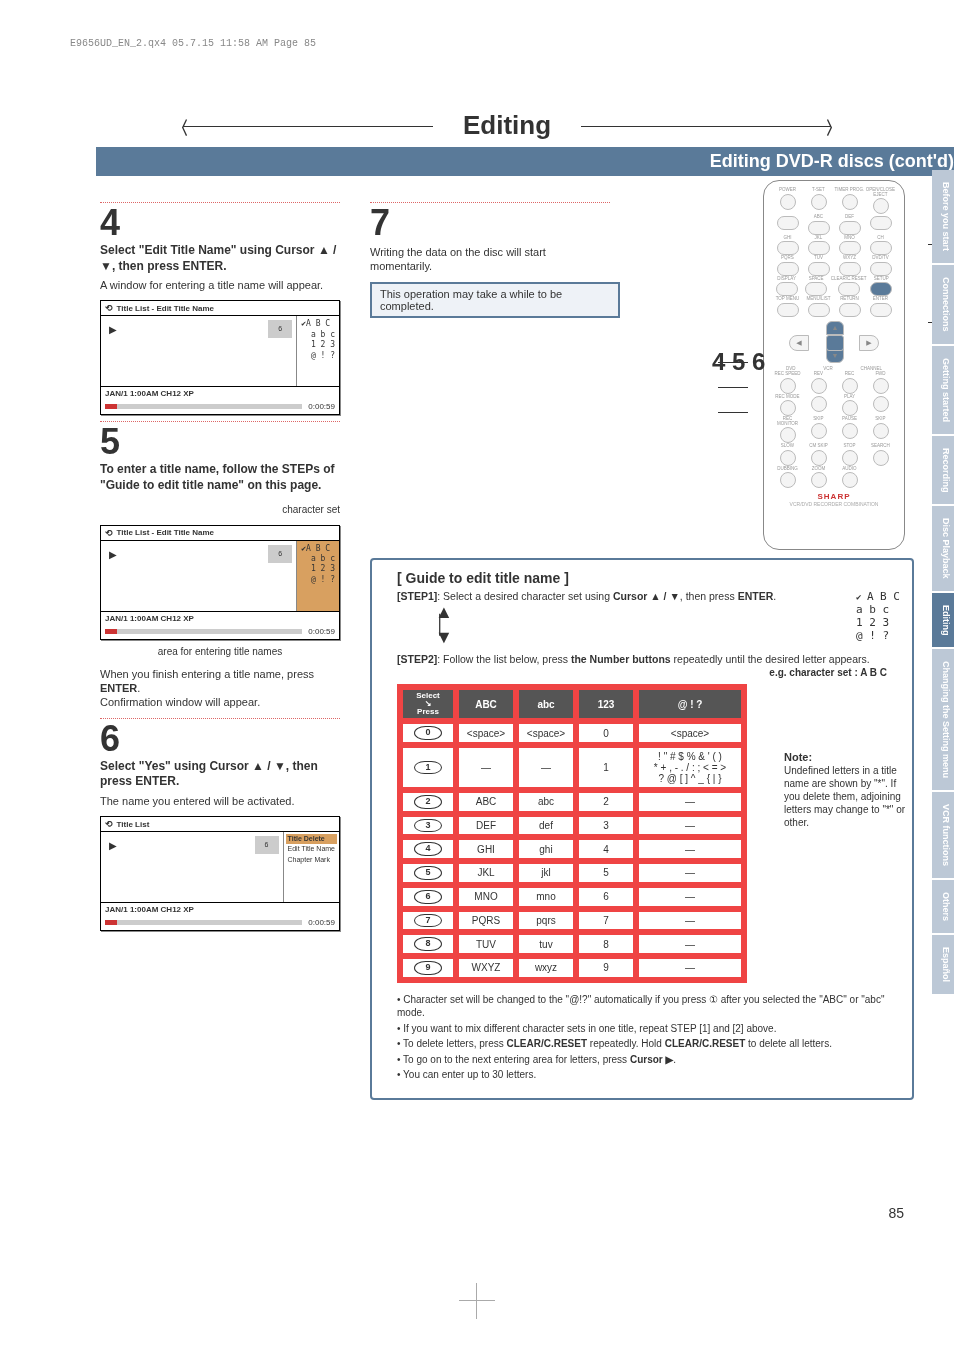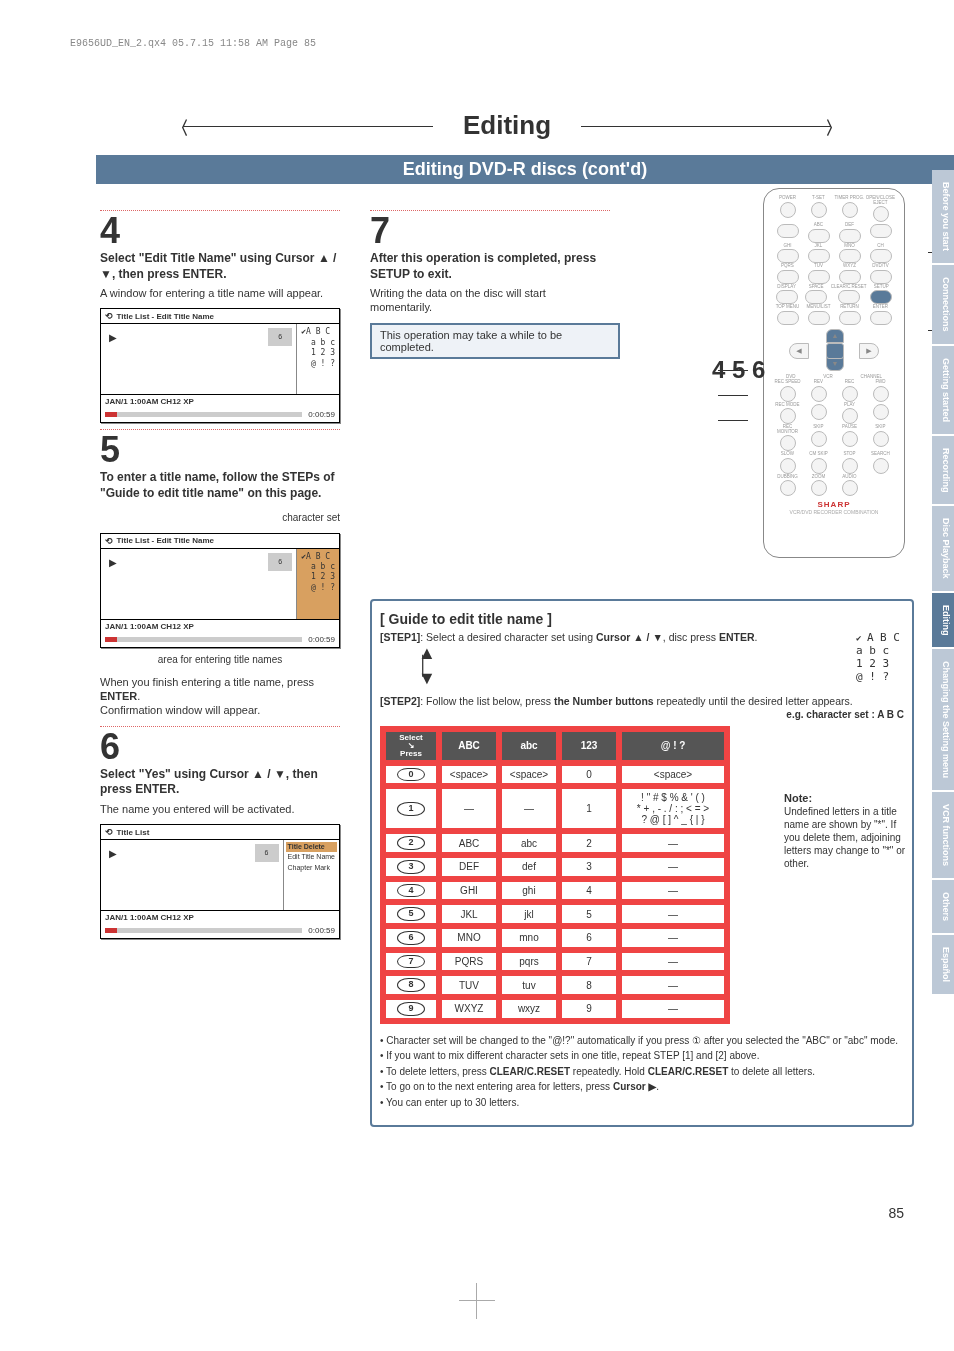--- a/index.html
+++ b/index.html
@@ -52,23 +52,23 @@
   .title-main .chev-l, .title-main .chev-r {
     position:absolute; top:6px; font-size:18px;
   }
   .title-main .chev-l { left:8px; }
   .title-main .chev-r { right:8px; }
   .subtitle-bar {
     background: #5a7a99;
     color: #fff;
     font-size: 18px;
     font-weight: bold;
-    text-align: center;
+    text-align: right;
     padding: 4px 0;
-    margin: 14px -40px 20px -4px;
+    margin: 6px -40px 20px -4px;
   }
   .content {
     display: flex;
     gap: 30px;
   }
   .col-left { width: 240px; flex:0 0 240px; }
   .col-right { flex: 1; position:relative; }
   .dotted-sep {
     border-top: 1.5px dotted #d66;
     margin: 6px 0 2px;
@@ -207,21 +207,21 @@
     color:#333;
   }
   .callout.c5 { top:50px; right:-36px; }
   .callout.c7 { top:128px; right:-36px; }
   .callout-line { position:absolute; height:1px; background:#333; }
   .callout.left { left:-32px; font-size:24px; line-height:1; text-align:right; }
   
   .guide {
     border: 2px solid #5a7a99;
     border-radius: 4px;
-    padding: 10px 8px 14px;
+    padding: 10px 25px 14px;
     margin-top: 20px;
     position: relative;
     font-size:10.5px;
     color:#333;
   }
   .guide-title {
     font-size: 14px;
     font-weight: bold;
     margin-bottom: 4px;
   }
@@ -433,21 +433,20 @@
             <span class="time">0:00:59</span>
           </div>
       </div>
     </div>
 
     <div class="col-right">
 
       <div style="width:240px;">
         <div class="dotted-sep"></div>
         <p class="step-num">7</p>
-        <p class="step-head">After this operation is completed, press SETUP to exit.</p>
         <p class="step-body">Writing the data on the disc will start momentarily.</p>
         <div class="alert-box">This operation may take a while to be completed.</div>
       </div>
 
       <div class="remote-wrap">
         <div class="callout left" style="top:170px;">4
 5
 6</div>
         <div class="callout c5">5</div>
         <div class="callout c7">7</div>
@@ -666,21 +665,21 @@
                 <span class="lbl"></span>
               </div>
             </div>
           <div class="brand">SHARP</div>
           <div class="brand2">VCR/DVD RECORDER COMBINATION</div>
         </div>
       </div>
 
       <div class="guide" style="margin-top:240px;">
         <div class="guide-title">[ Guide to edit title name ]</div>
-        <div><span class="step-tag">[STEP1]</span><span>: Select a desired character set using </span><b>Cursor ▲ / ▼</b><span>, disc press </span><b>ENTER</b>.</div>
+        <div><span class="step-tag">[STEP1]</span><span>: Select a desired character set using </span><b>Cursor ▲ / ▼</b><span>, then press </span><b>ENTER</b>.</div>
         <div style="margin:4px 0 10px 34px;"><span class="arrow-vert">▲<br>│<br>▼</span></div>
         <div><span class="step-tag">[STEP2]</span><span>: Follow the list below, press </span><b>the Number buttons</b><span> repeatedly until the desired letter appears.</span></div>
         <div class="eg">e.g. character set : A B C</div>
 
         <div class="charset-display">
           <span>A B C</span><br>
           <span>a b c</span><br>
           <span>1 2 3</span><br>
           <span>@ ! ?</span>
         </div>

